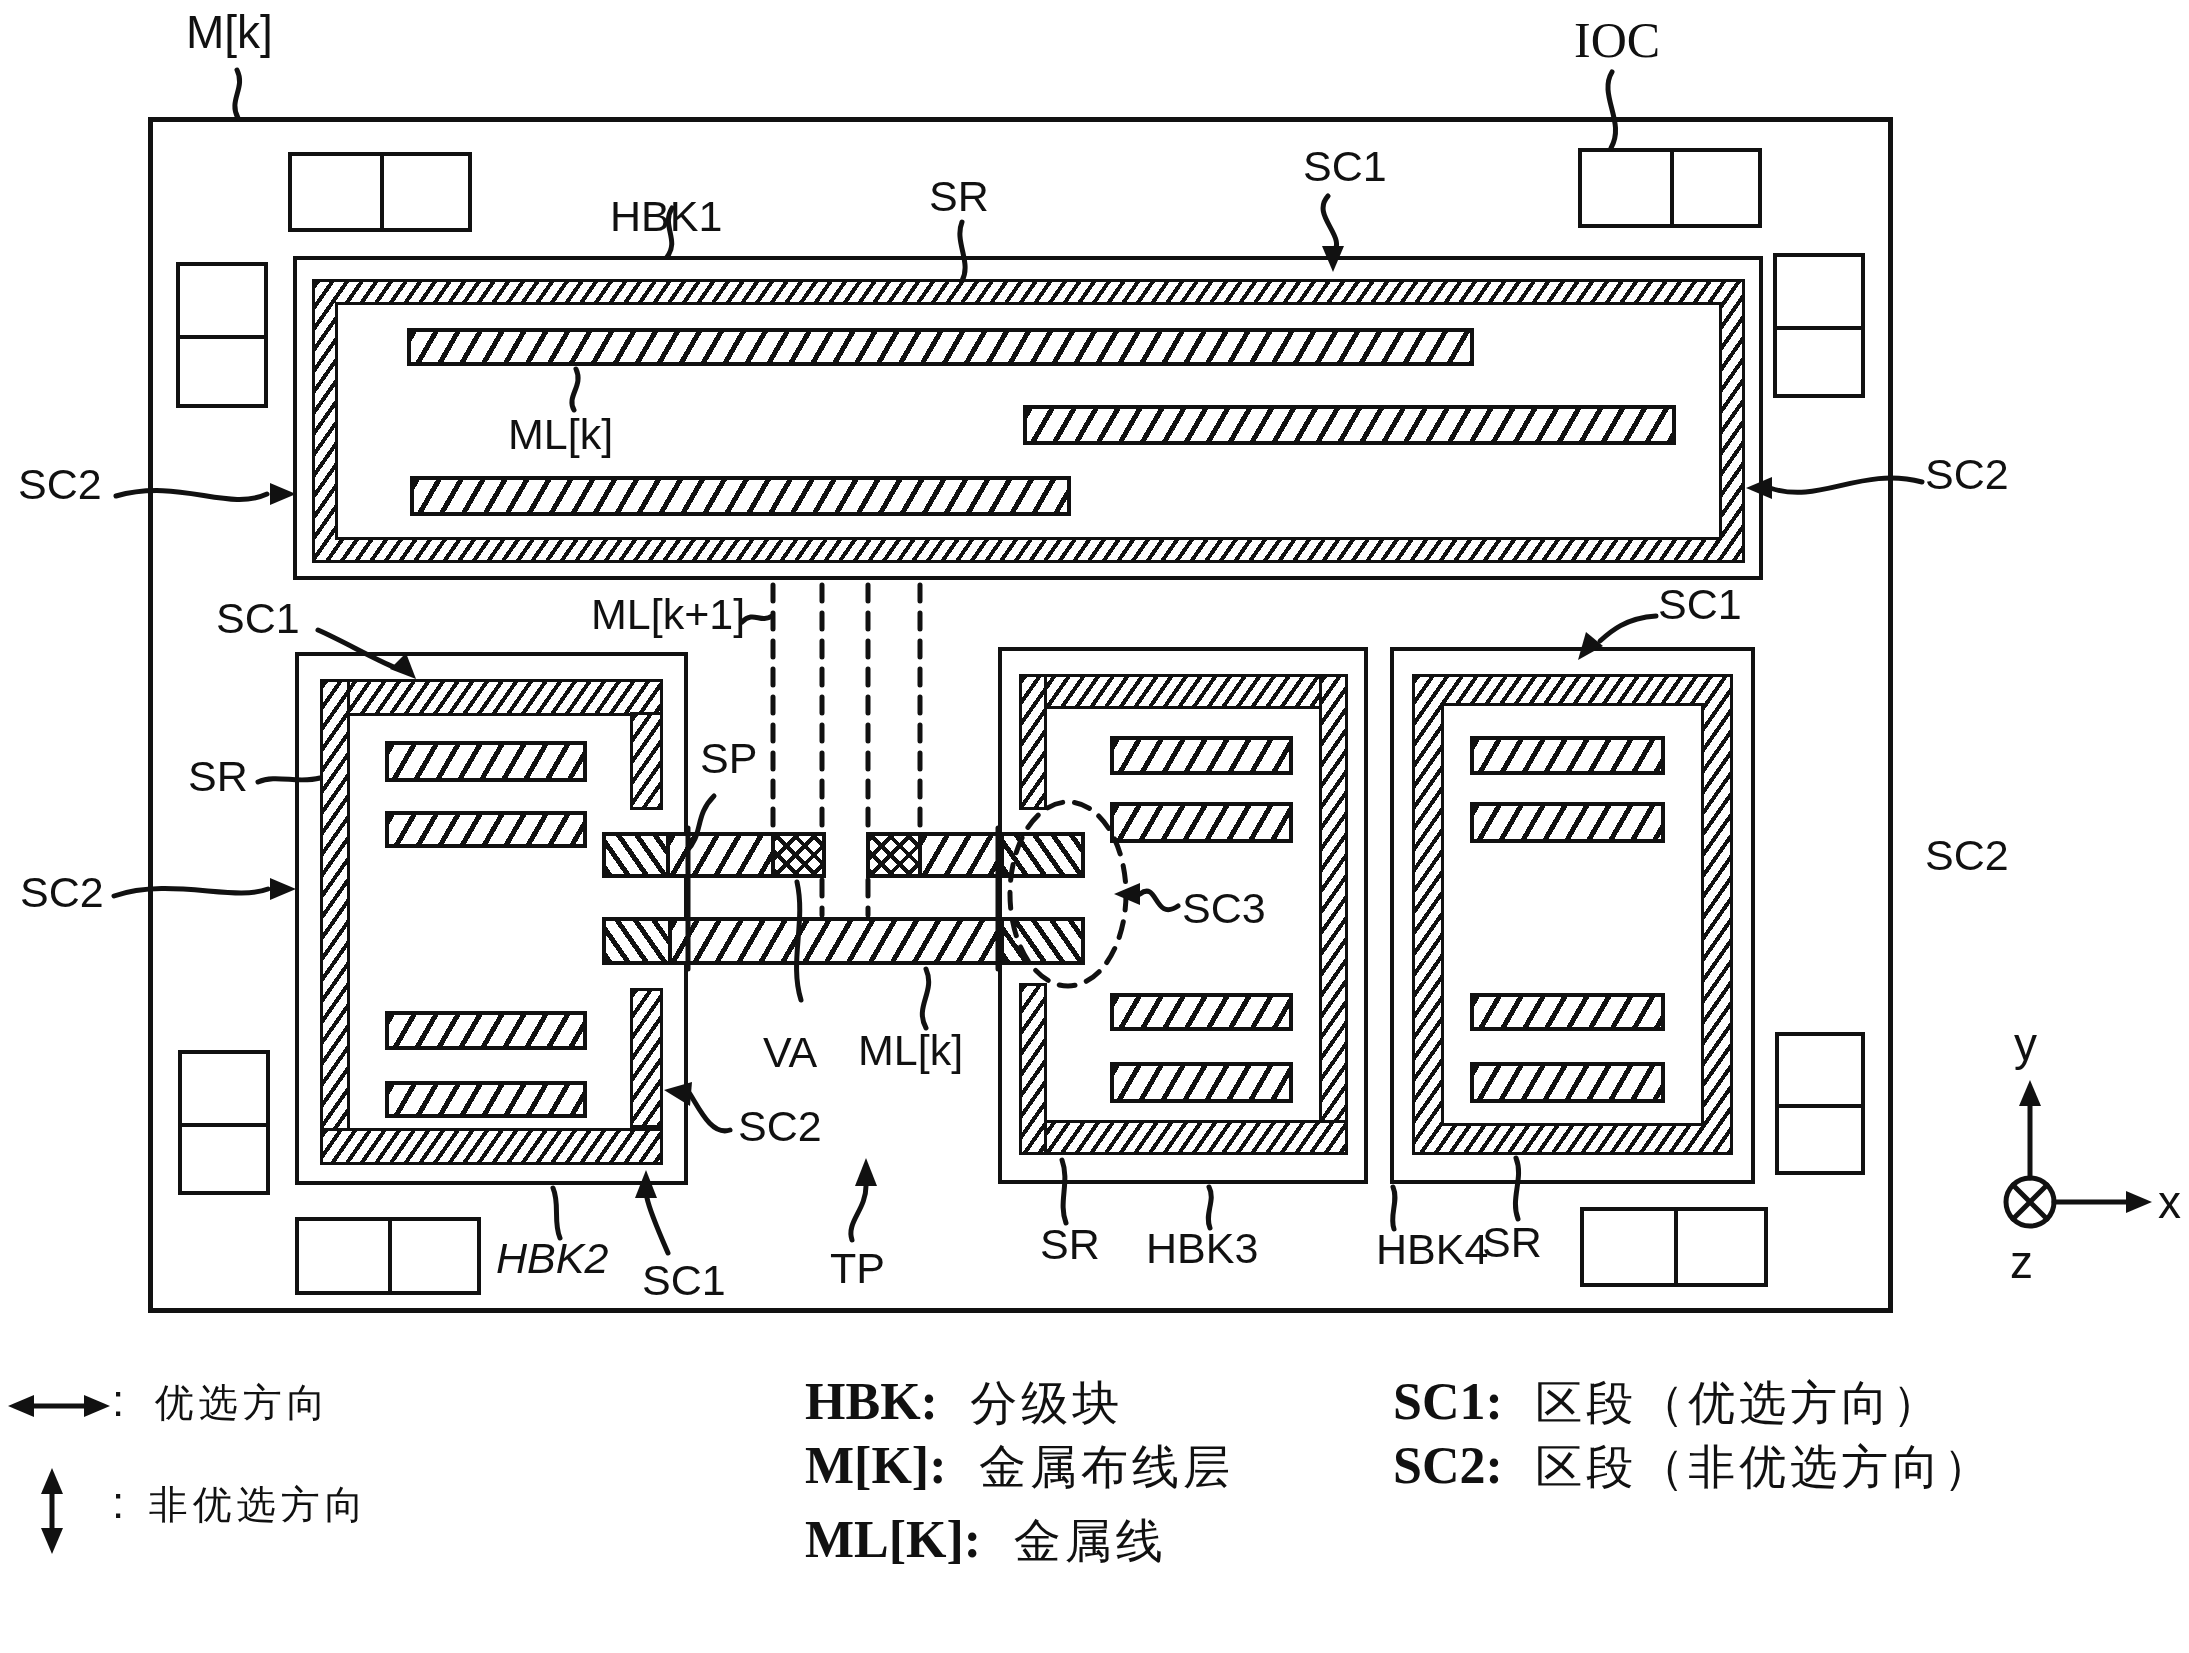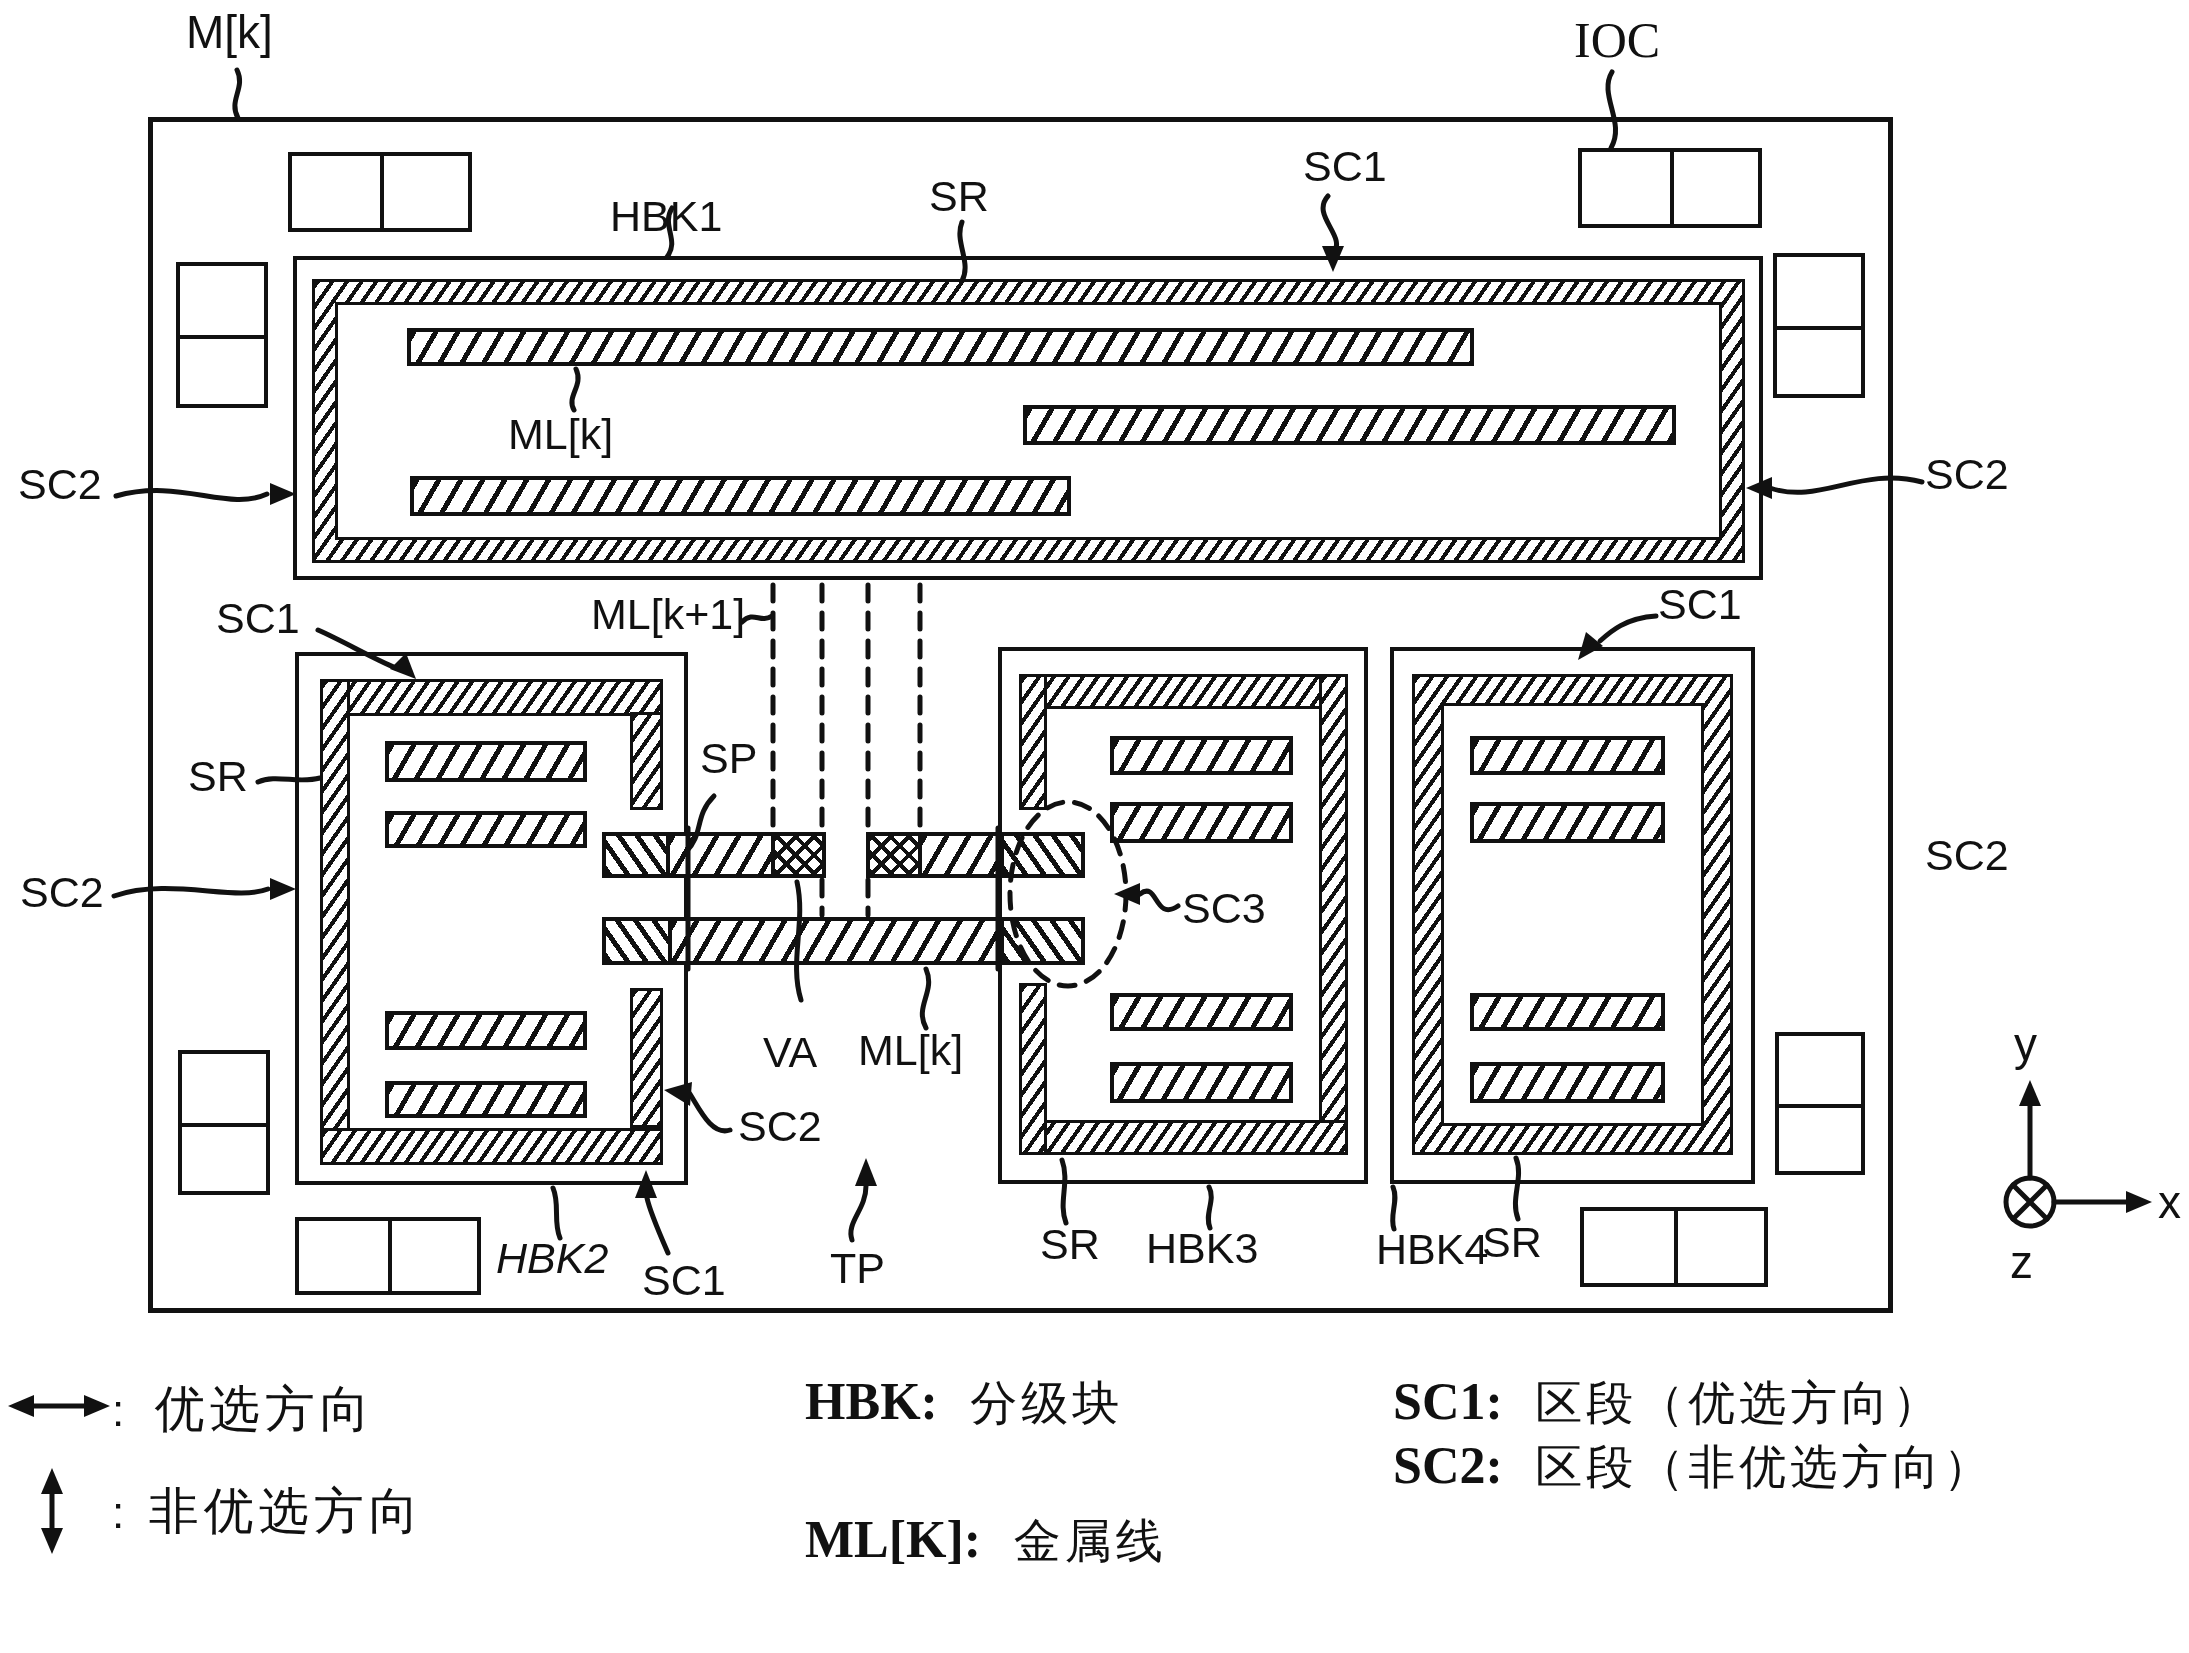--- a/index.html
+++ b/index.html
@@ -14,21 +14,21 @@
   .hB{background:repeating-linear-gradient(55deg,#111 0 5px,#fff 5px 15px);}         
   .hX{background:
       repeating-linear-gradient(45deg,#111 0 4px,rgba(0,0,0,0) 4px 13px),
       repeating-linear-gradient(135deg,#111 0 4px,rgba(0,0,0,0) 4px 13px),#fff;}     
   .band{border:3px solid #111;}
   .lbl{position:absolute;font-size:43px;line-height:1.05;white-space:nowrap;color:#111;}
   .serif{font-family:"Liberation Serif",serif;}
   .legend-term{font-family:"Liberation Serif",serif;font-weight:bold;font-size:52px;}
   .legend-def{font-family:"Liberation Serif",serif;font-size:47px;margin-left:28px;letter-spacing:4px;}
   .legend-row{position:absolute;white-space:nowrap;}
-  .dir-text{font-family:"Liberation Serif",serif;font-size:50px;letter-spacing:5px;text-align:center;}
+  .dir-text{font-family:"Liberation Serif",serif;font-size:39px;letter-spacing:5px;text-align:center;}
   svg{position:absolute;left:0;top:0;}
 </style>
 </head>
 <body>
 
 <div id="stage">
 
   <div class="abs ink" style="left:148px;top:117px;width:1745px;height:1196px;"></div>
 
   <div class="abs thin" style="left:288px;top:152px;width:184px;height:80px;">
@@ -213,20 +213,24 @@
   </div>
   <div class="legend-row" style="left:112px;top:1478px;">
     <span class="lbl" style="position:static;font-size:44px;">:</span>
     <span class="dir-text" style="margin-left:20px;">非优选方向</span>
   </div>
 
   <div class="legend-row" style="left:805px;top:1372px;">
     <span class="legend-term">HBK:</span>
     <span class="legend-def">分级块</span>
   </div>
+  <div class="legend-row" style="left:805px;top:1436px;">
+    <span class="legend-term">M[K]:</span>
+    <span class="legend-def">金属布线层</span>
+  </div>
   <div class="legend-row" style="left:805px;top:1510px;">
     <span class="legend-term">ML[K]:</span>
     <span class="legend-def">金属线</span>
   </div>
 
   <div class="legend-row" style="left:1393px;top:1372px;">
     <span class="legend-term">SC1:</span>
     <span class="legend-def">区段（优选方向）</span>
   </div>
   <div class="legend-row" style="left:1393px;top:1436px;">

